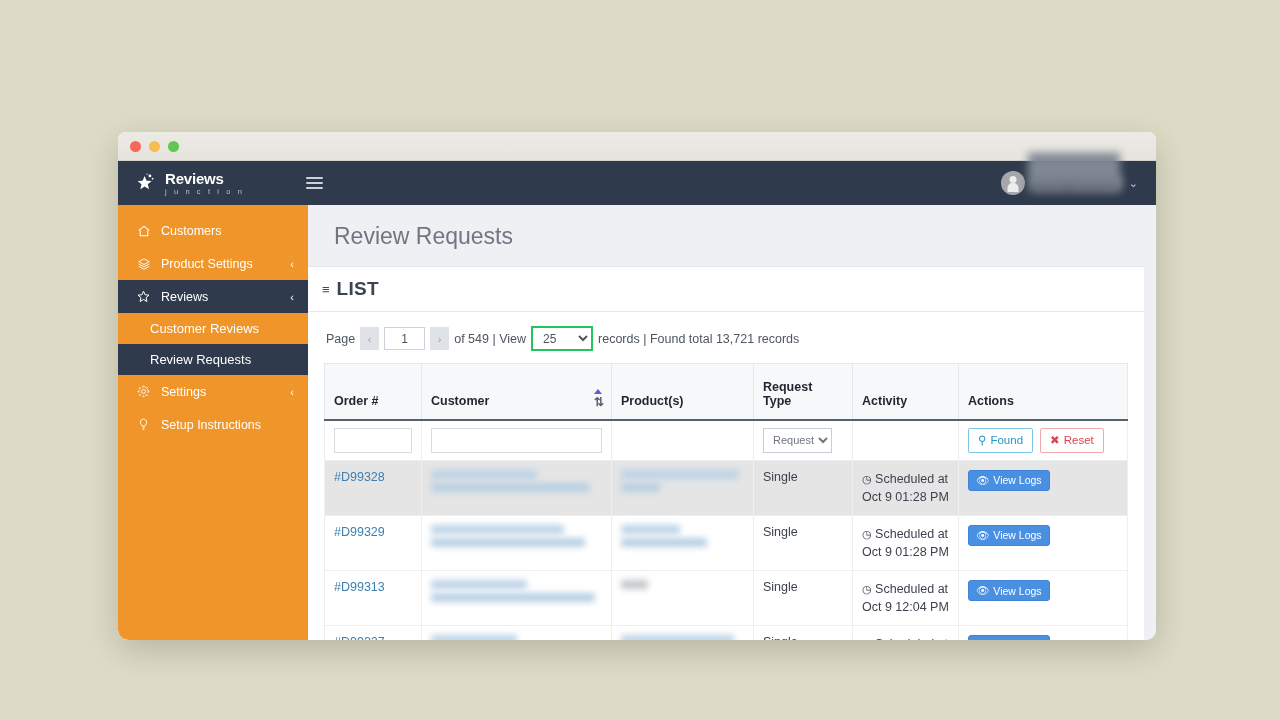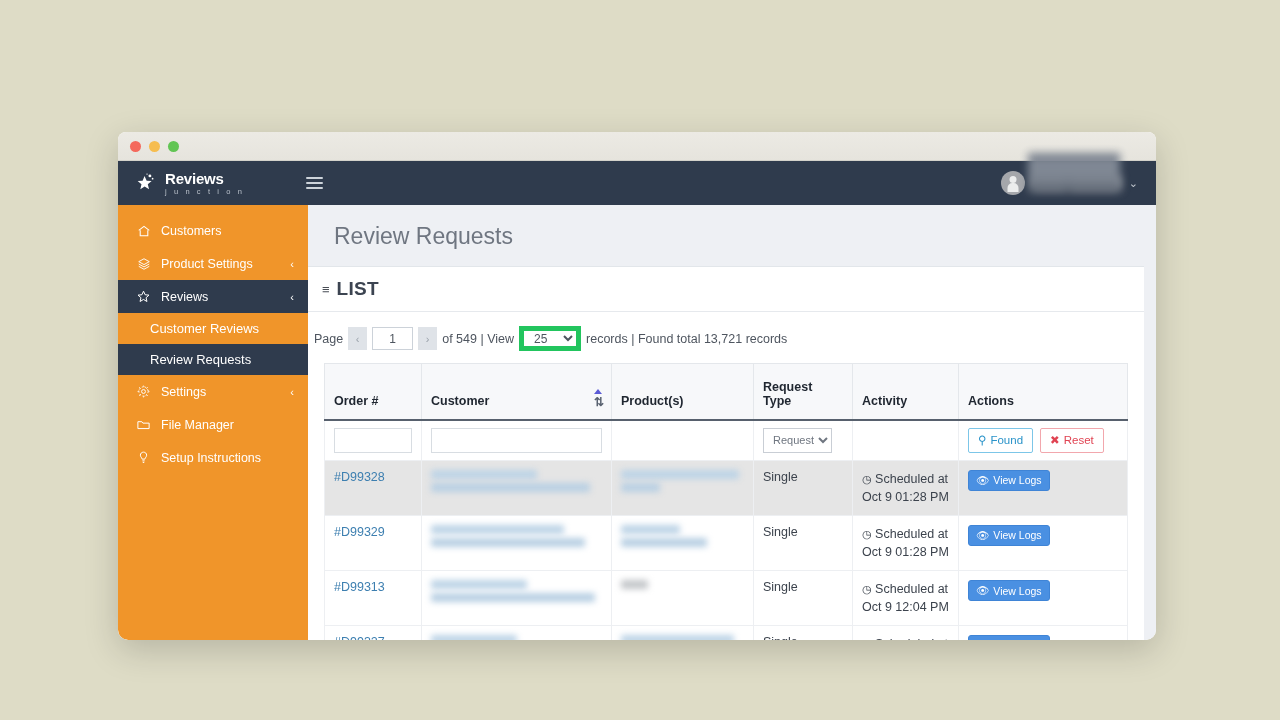--- a/index.html
+++ b/index.html
@@ -143,35 +143,35 @@
   .card-head {
     height: 45px; display: flex; align-items: center;
     padding-left: 14px; border-bottom: 1px solid #e6e9ed;
     gap: 7px;
   }
   .card-head .list-ico { color: #4a4f57; font-size: 13px; }
   .card-head .list-lbl { font-size: 19px; font-weight: bold; color: #3c4451; letter-spacing: .3px; }
 
   .pager {
     display: flex; align-items: center; gap: 5px;
-    padding: 14px 0 12px 6px;
+    padding: 14px 0 12px 18px;
     font-size: 12.5px; color: #4e555f;
   }
   .pg-btn {
     width: 19px; height: 23px; background: #dfe3e8;
     display: flex; align-items: center; justify-content: center;
     color: #9aa2ab; font-size: 11px; cursor: pointer;
   }
   .pg-input {
     width: 41px; height: 23px; border: 1px solid #ccd2d9;
     text-align: center; font-size: 12px; color: #4e555f;
     font-family: "Liberation Sans", sans-serif; background:#fff;
   }
   .pg-select {
-    height: 25px; width: 62px; border: 5px solid #22c55e;
+    height: 25px; width: 62px; border: 2px solid #22c55e;
     font-size: 12px; color: #4e555f; padding-left: 6px;
     font-family: "Liberation Sans", sans-serif; background:#fff;
   }
   .pager .txt { white-space: nowrap; }
 
   
   table.grid {
     width: calc(100% - 32px);
     margin-left: 16px;
     border-collapse: collapse;
@@ -341,29 +341,20 @@
             <circle cx="12" cy="12" r="3.1"></circle>
             <path d="M12 2.6 L13.1 5.1 M12 21.4 L13.1 18.9 M2.6 12 L5.1 11 M21.4 12 L18.9 11
                      M5.3 5.3 L7.2 7.2 M18.7 18.7 L16.8 16.8 M5.3 18.7 L7.2 16.8 M18.7 5.3 L16.8 7.2"></path>
             <circle cx="12" cy="12" r="7.4" stroke-dasharray="2.6 2.6"></circle>
           </svg>
         </span>
         <span class="lbl">Settings</span>
         <span class="caret">‹</span>
       </div>
 
-      <div class="nav-item">
-        <span class="ico">
-          <svg width="15" height="15" viewBox="0 0 24 24" fill="none" stroke="#ffffff" stroke-width="1.6">
-            <path d="M3 7.5 H9.3 L11 9.8 H21 V18.5 H3 Z"></path>
-          </svg>
-        </span>
-        <span class="lbl">File Manager</span>
-        <span class="caret"></span>
-      </div>
 
       <div class="nav-item">
         <span class="ico">
           <svg width="15" height="15" viewBox="0 0 24 24" fill="none" stroke="#ffffff" stroke-width="1.6">
             <path d="M12 3.4 C8.9 3.4 7 5.7 7 8.3 C7 10.8 9.3 12.2 9.8 14.6 H14.2 C14.7 12.2 17 10.8 17 8.3 C17 5.7 15.1 3.4 12 3.4 Z"></path>
             <path d="M10.2 17.4 H13.8 M10.8 19.9 H13.2"></path>
           </svg>
         </span>
         <span class="lbl">Setup Instructions</span>
         <span class="caret"></span>

